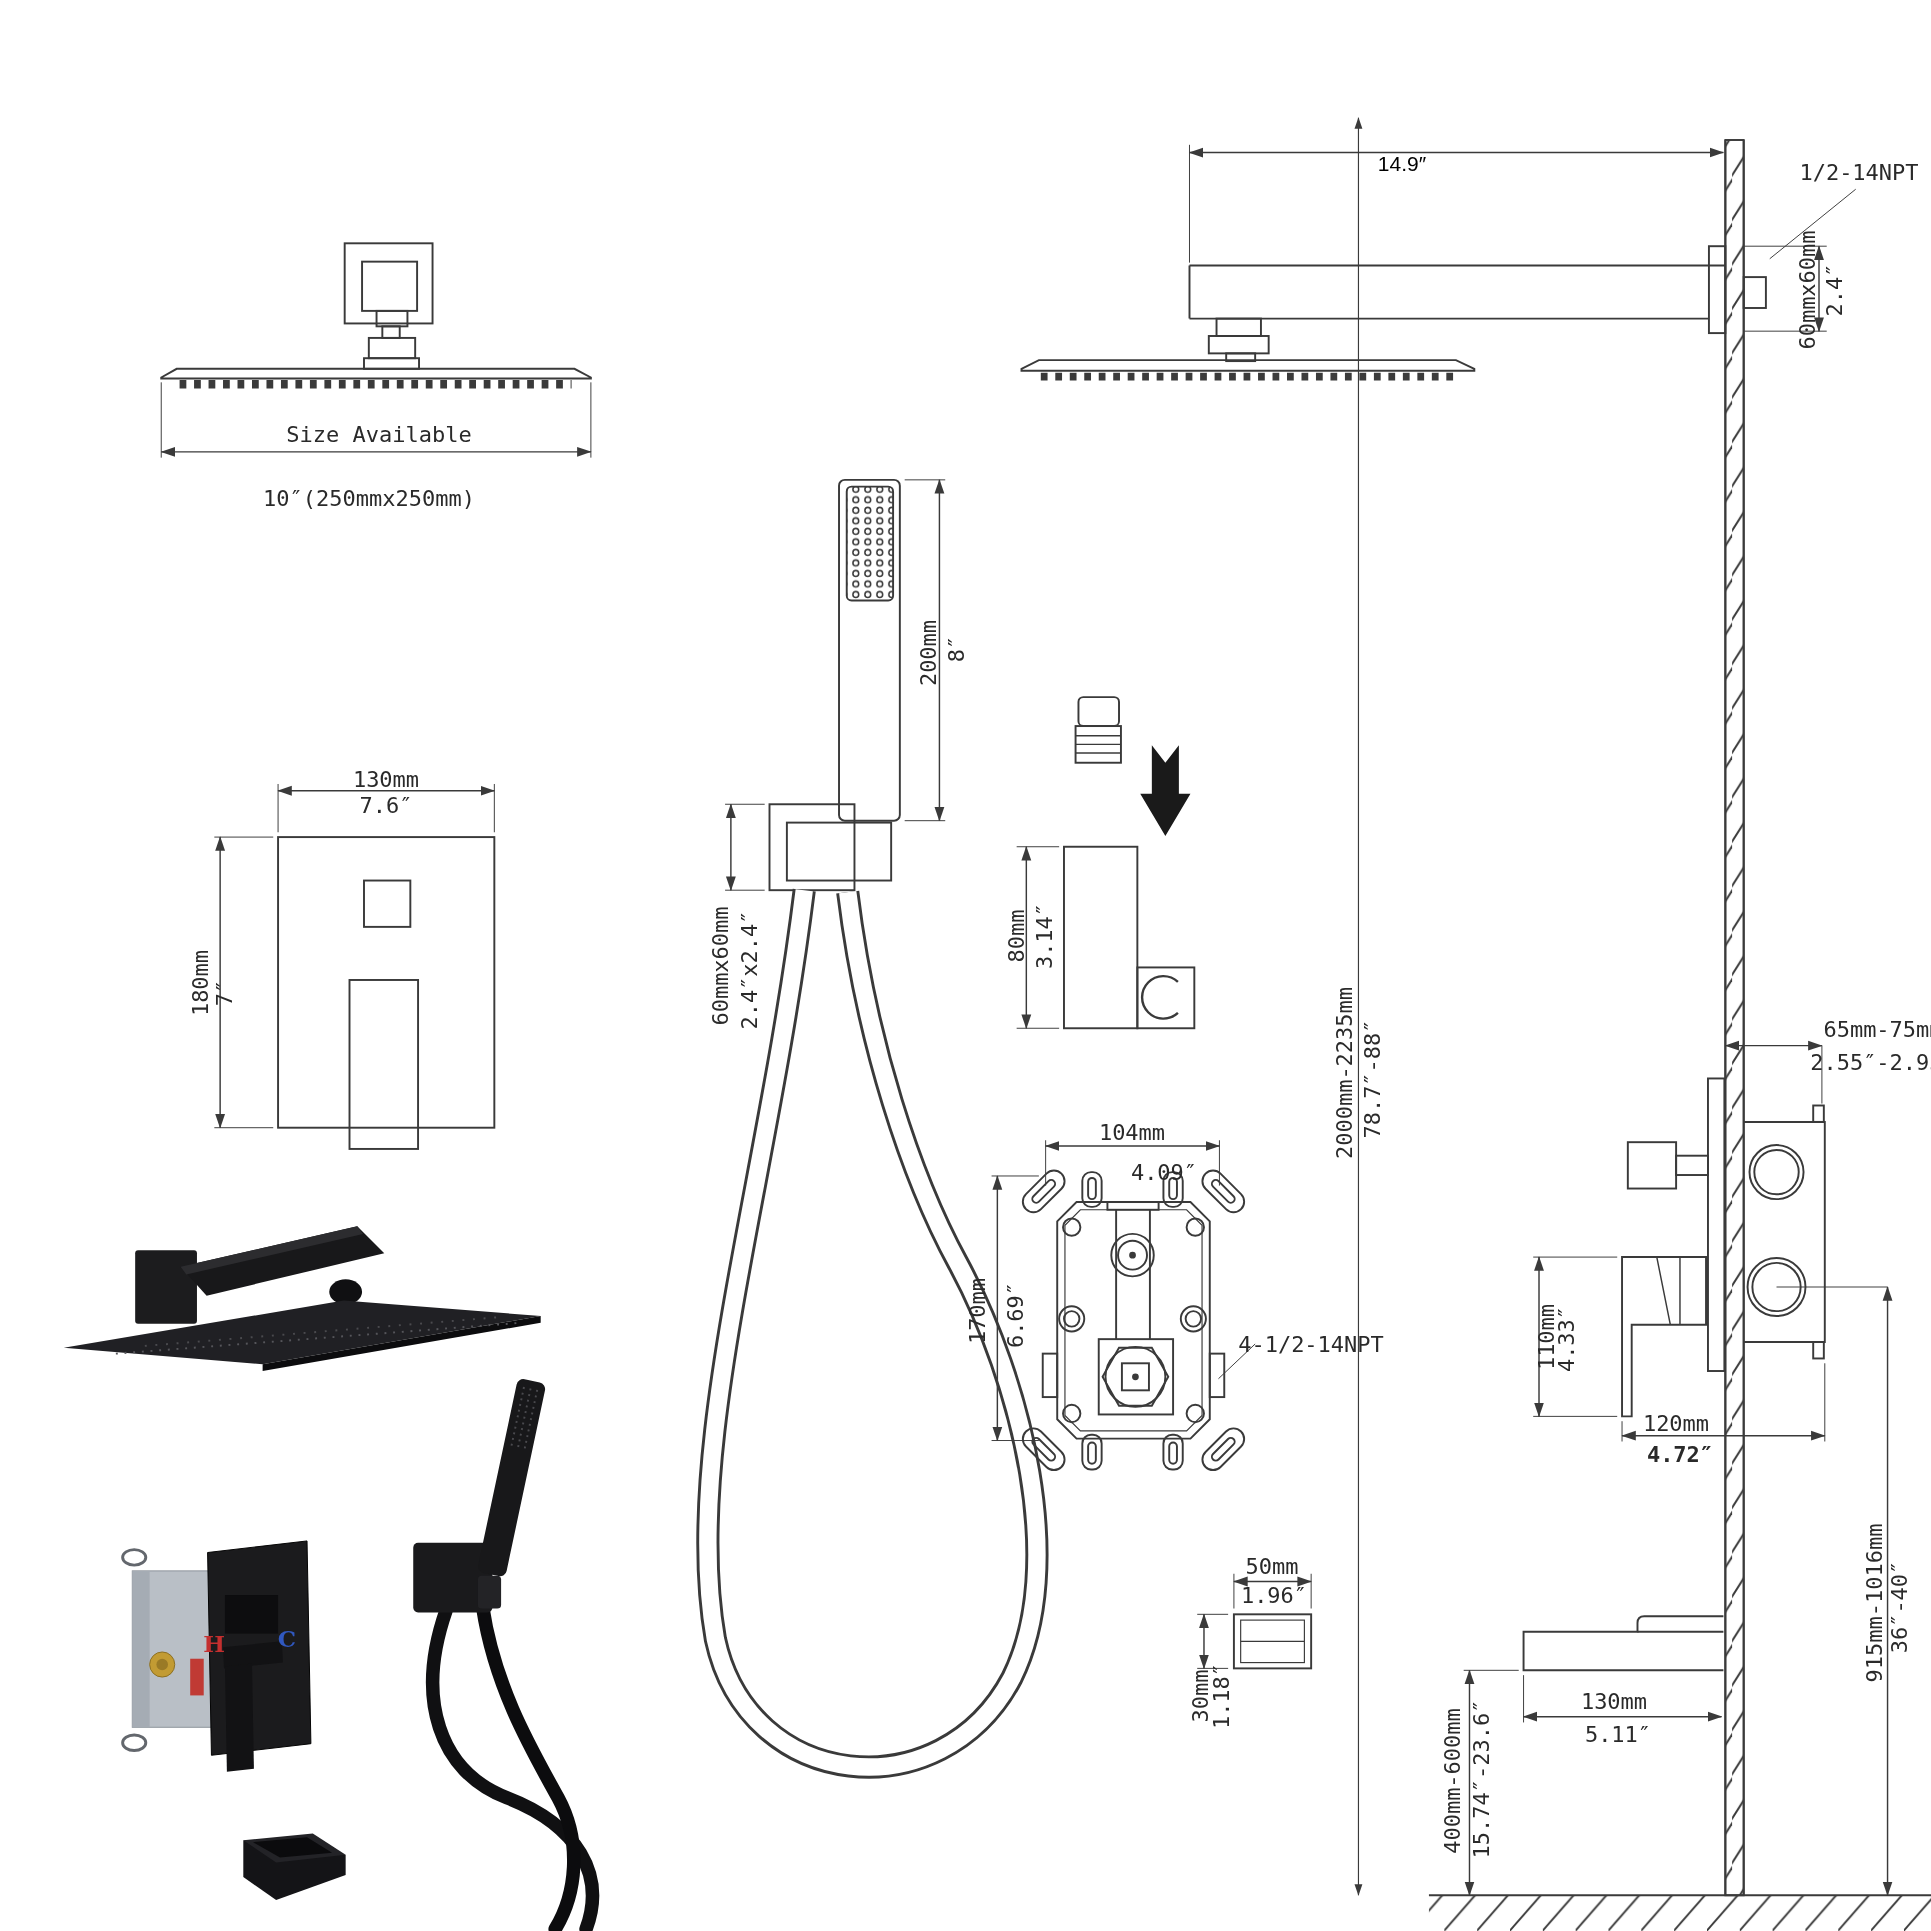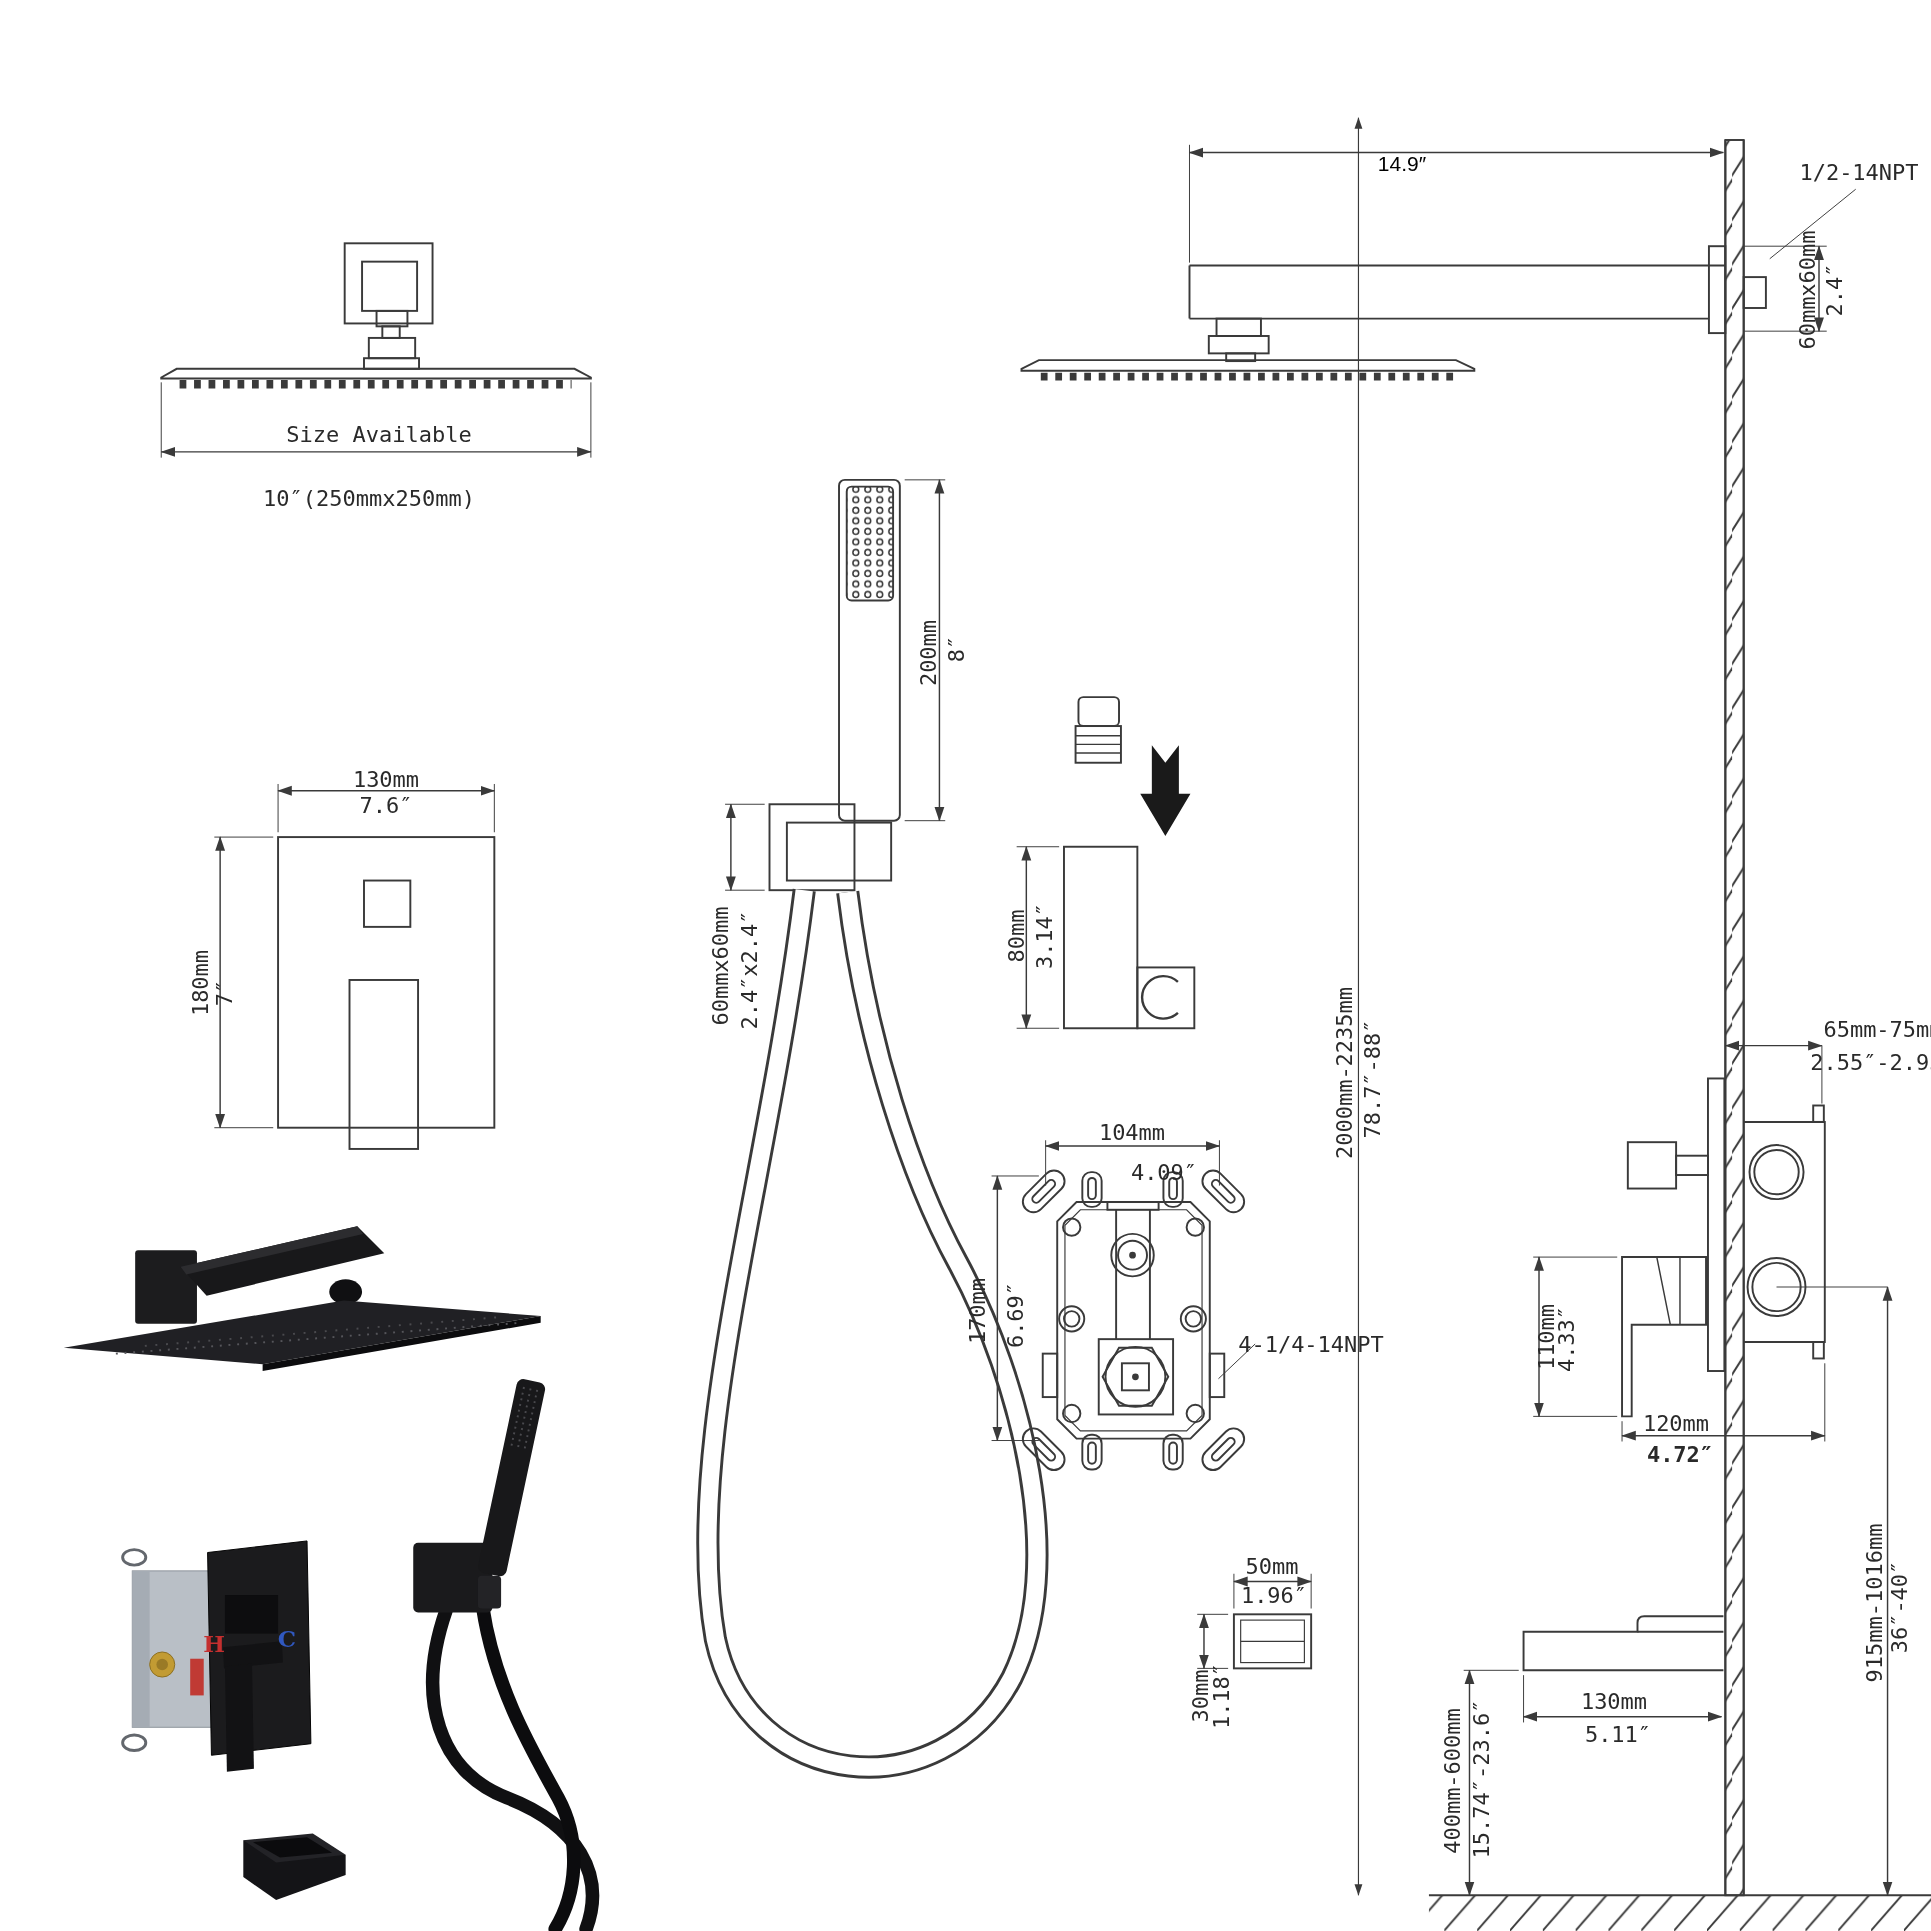--- a/index.html
+++ b/index.html
@@ -292,21 +292,21 @@
 <div class="lbl v" style="left:928px;top:653px;">200mm</div>
 <div class="lbl v" style="left:956px;top:649px;">8″</div>
 <div class="lbl v" style="left:720px;top:966px;">60mmx60mm</div>
 <div class="lbl v" style="left:749px;top:970px;">2.4″x2.4″</div>
 <div class="lbl v" style="left:1016px;top:936px;">80mm</div>
 <div class="lbl v" style="left:1044px;top:936px;">3.14″</div>
 <div class="lbl" style="left:1132px;top:1132px;">104mm</div>
 <div class="lbl" style="left:1164px;top:1164px;margin-top:8px;">4.09″</div>
 <div class="lbl v" style="left:977px;top:1311px;">170mm</div>
 <div class="lbl v" style="left:1015px;top:1315px;">6.69″</div>
-<div class="lbl" style="left:1311px;top:1344px;">4-1/4-14NPT</div>
+<div class="lbl" style="left:1311px;top:1344px;">4-1/2-14NPT</div>
 <div class="lbl v" style="left:1344px;top:1073px;">2000mm-2235mm</div>
 <div class="lbl v" style="left:1372px;top:1079px;">78.7″-88″</div>
 <div class="lbl" style="left:1883px;top:1029px;">65mm-75mm</div>
 <div class="lbl" style="left:1883px;top:1062px;">2.55″-2.95″</div>
 <div class="lbl v" style="left:1546px;top:1337px;">110mm</div>
 <div class="lbl v" style="left:1566px;top:1339px;">4.33″</div>
 <div class="lbl" style="left:1676px;top:1423px;">120mm</div>
 <div class="lbl" style="left:1680px;top:1454px;font-weight:bold;">4.72″</div>
 <div class="lbl v" style="left:1874px;top:1603px;">915mm-1016mm</div>
 <div class="lbl v" style="left:1899px;top:1607px;">36″-40″</div>

